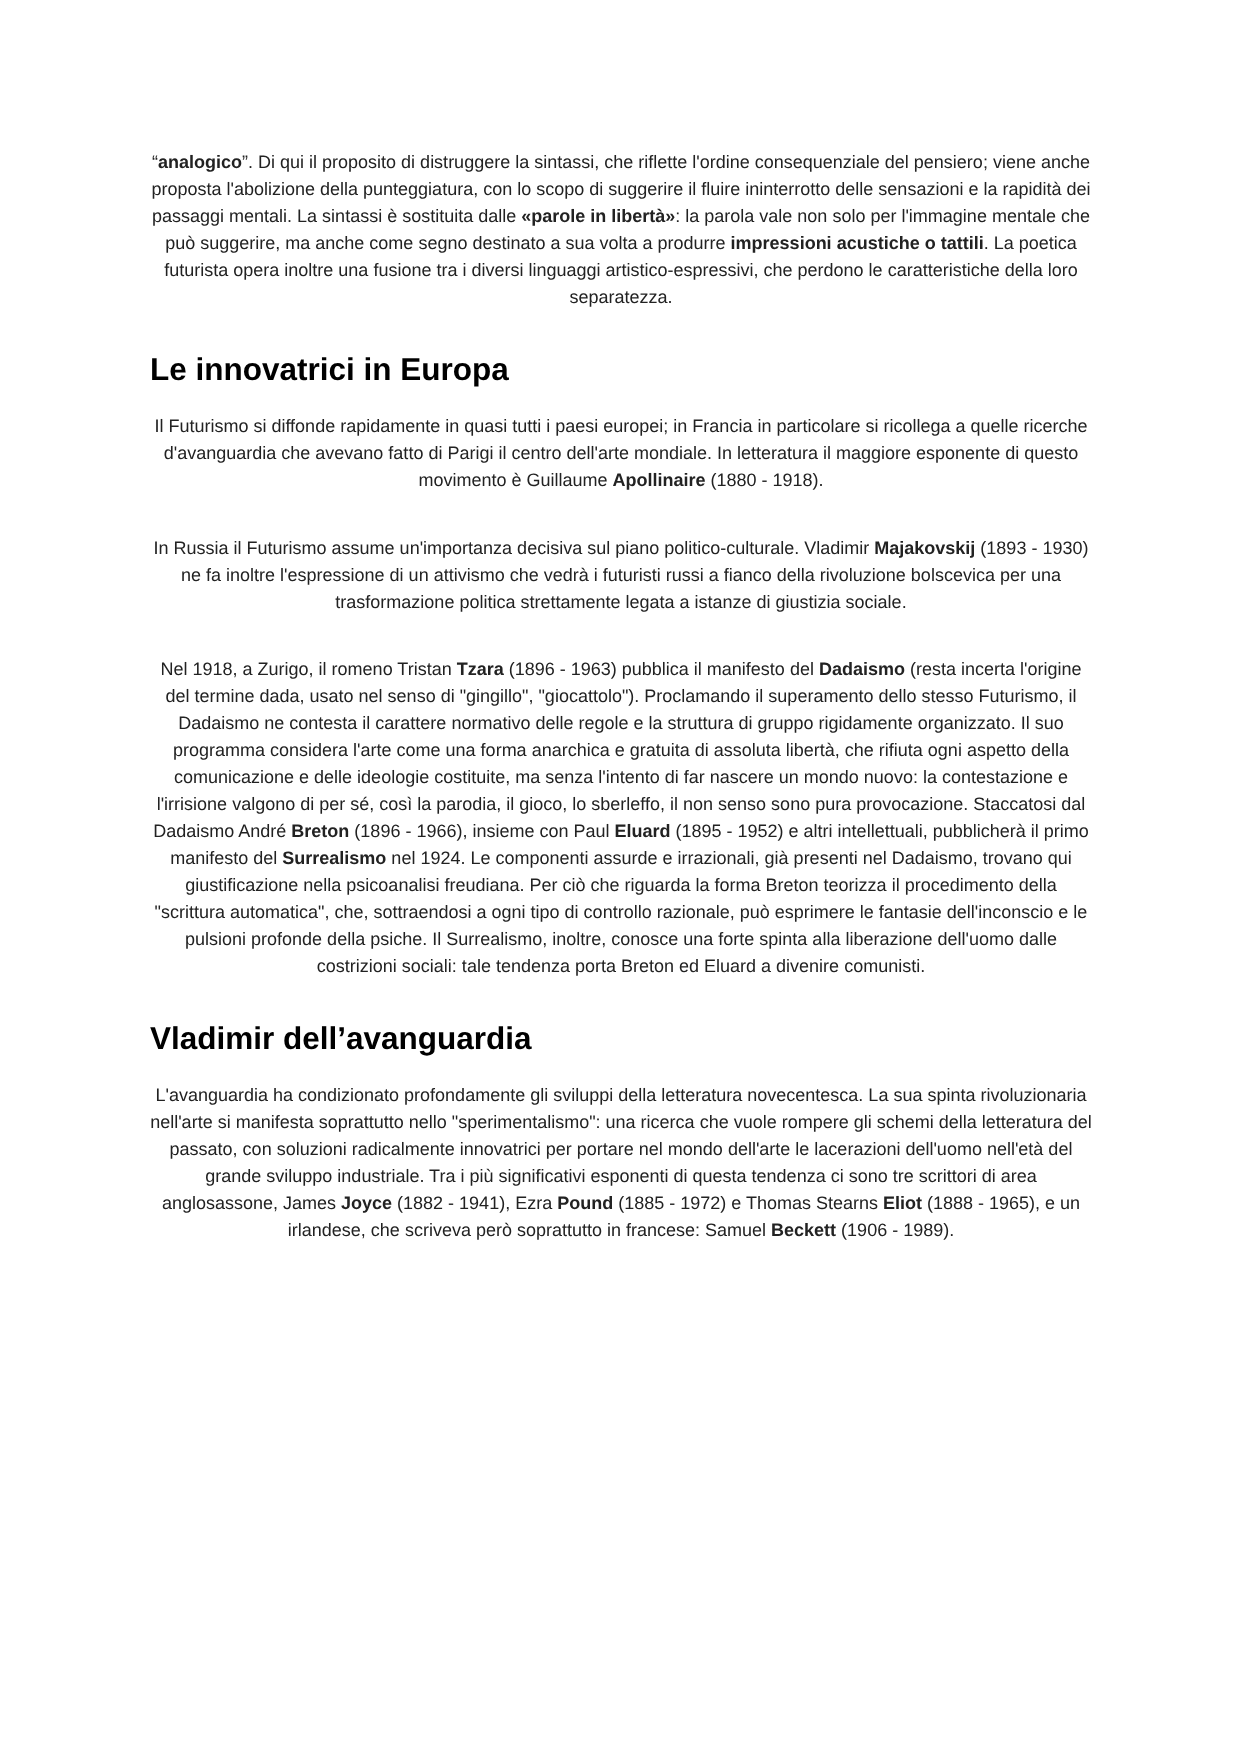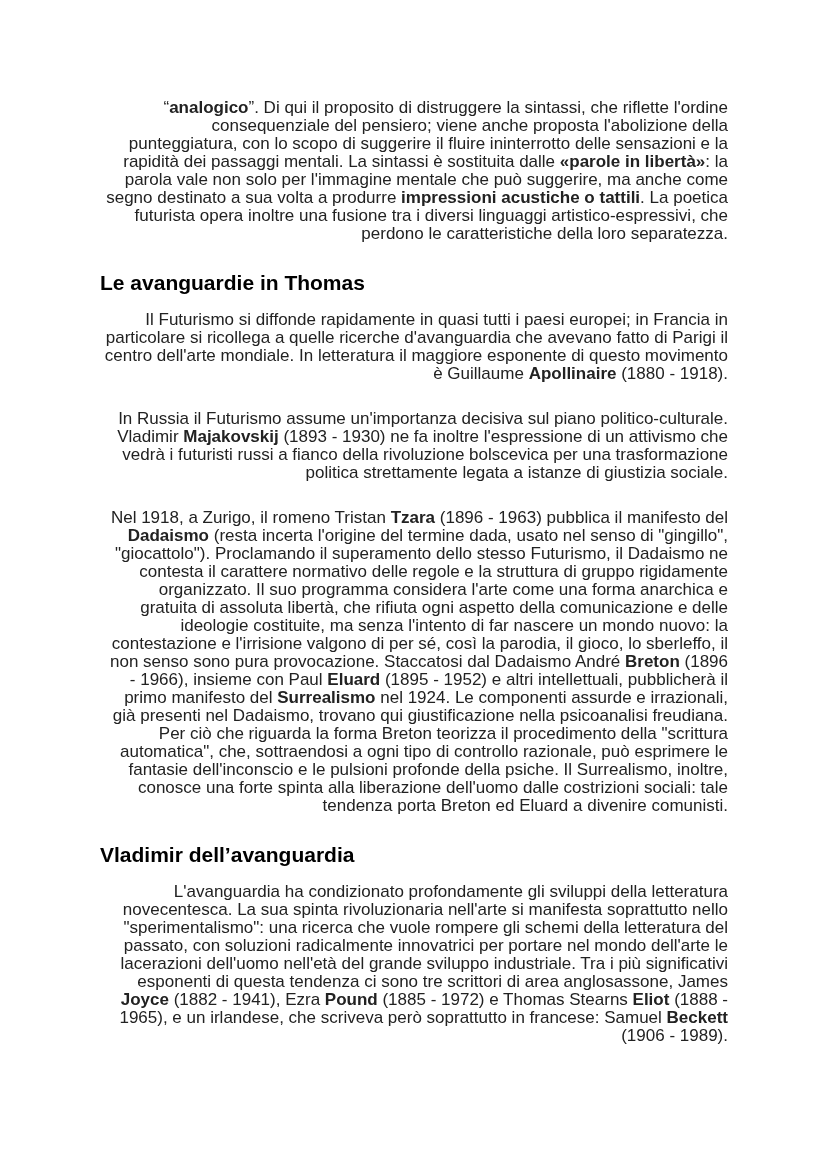--- a/index.html
+++ b/index.html
@@ -19,24 +19,24 @@
     height: 1169px;
     padding: 99px 100px 40px 100px;
     background: var(--page-bg, #ffffff);
     overflow: hidden;
   }
   .doc-body {
     width: 628px;
   }
   .doc-paragraph {
     margin: 0 0 27px 0;
-    font-size: 17px;
+    font-size: 12px;
     line-height: 18px;
     color: var(--text-color, #222222);
-    text-align: right;
+    text-align: center;
     word-spacing: normal;
   }
   .doc-paragraph .bold {
     font-weight: 700;
   }
   .doc-heading {
     margin: 26px 0 15px 0;
     font-size: 21px;
     line-height: 26px;
     font-weight: 700;
@@ -45,20 +45,20 @@
   .doc-body > .doc-paragraph:first-child {
     margin-top: 0;
   }
 </style>
 </head>
 <body>
 
 <div class="page">
   <div class="doc-body">
       <p class="doc-paragraph"><span class="run">“</span><span class="run bold">analogico</span><span class="run">”. Di qui il proposito di distruggere la sintassi, che riflette l'ordine consequenziale del pensiero; viene anche proposta l'abolizione della punteggiatura, con lo scopo di suggerire il fluire ininterrotto delle sensazioni e la rapidità dei passaggi mentali. La sintassi è sostituita dalle </span><span class="run bold">«parole in libertà»</span><span class="run">: la parola vale non solo per l'immagine mentale che può suggerire, ma anche come segno destinato a sua volta a produrre </span><span class="run bold">impressioni acustiche o tattili</span><span class="run">. La poetica futurista opera inoltre una fusione tra i diversi linguaggi artistico-espressivi, che perdono le caratteristiche della loro separatezza.</span></p>
-      <h2 class="doc-heading">Le avanguardie in Thomas</h2>
+      <h2 class="doc-heading">Le innovatrici in Europa</h2>
       <p class="doc-paragraph"><span class="run">Il Futurismo si diffonde rapidamente in quasi tutti i paesi europei; in Francia in particolare si ricollega a quelle ricerche d'avanguardia che avevano fatto di Parigi il centro dell'arte mondiale. In letteratura il maggiore esponente di questo movimento è Guillaume </span><span class="run bold">Apollinaire</span><span class="run"> (1880 - 1918).</span></p>
       <p class="doc-paragraph"><span class="run">In Russia il Futurismo assume un'importanza decisiva sul piano politico-culturale. Vladimir </span><span class="run bold">Majakovskij</span><span class="run"> (1893 - 1930) ne fa inoltre l'espressione di un attivismo che vedrà i futuristi russi a fianco della rivoluzione bolscevica per una trasformazione politica strettamente legata a istanze di giustizia sociale.</span></p>
       <p class="doc-paragraph"><span class="run">Nel 1918, a Zurigo, il romeno Tristan </span><span class="run bold">Tzara</span><span class="run"> (1896 - 1963) pubblica il manifesto del </span><span class="run bold">Dadaismo</span><span class="run"> (resta incerta l'origine del termine dada, usato nel senso di "gingillo", "giocattolo"). Proclamando il superamento dello stesso Futurismo, il Dadaismo ne contesta il carattere normativo delle regole e la struttura di gruppo rigidamente organizzato. Il suo programma considera l'arte come una forma anarchica e gratuita di assoluta libertà, che rifiuta ogni aspetto della comunicazione e delle ideologie costituite, ma senza l'intento di far nascere un mondo nuovo: la contestazione e l'irrisione valgono di per sé, così la parodia, il gioco, lo sberleffo, il non senso sono pura provocazione. Staccatosi dal Dadaismo André </span><span class="run bold">Breton</span><span class="run"> (1896 - 1966), insieme con Paul </span><span class="run bold">Eluard</span><span class="run"> (1895 - 1952) e altri intellettuali, pubblicherà il primo manifesto del </span><span class="run bold">Surrealismo</span><span class="run"> nel 1924. Le componenti assurde e irrazionali, già presenti nel Dadaismo, trovano qui giustificazione nella psicoanalisi freudiana. Per ciò che riguarda la forma Breton teorizza il procedimento della "scrittura automatica", che, sottraendosi a ogni tipo di controllo razionale, può esprimere le fantasie dell'inconscio e le pulsioni profonde della psiche. Il Surrealismo, inoltre, conosce una forte spinta alla liberazione dell'uomo dalle costrizioni sociali: tale tendenza porta Breton ed Eluard a divenire comunisti.</span></p>
       <h2 class="doc-heading">Vladimir dell’avanguardia</h2>
       <p class="doc-paragraph"><span class="run">L'avanguardia ha condizionato profondamente gli sviluppi della letteratura novecentesca. La sua spinta rivoluzionaria nell'arte si manifesta soprattutto nello "sperimentalismo": una ricerca che vuole rompere gli schemi della letteratura del passato, con soluzioni radicalmente innovatrici per portare nel mondo dell'arte le lacerazioni dell'uomo nell'età del grande sviluppo industriale. Tra i più significativi esponenti di questa tendenza ci sono tre scrittori di area anglosassone, James </span><span class="run bold">Joyce</span><span class="run"> (1882 - 1941), Ezra </span><span class="run bold">Pound</span><span class="run"> (1885 - 1972) e Thomas Stearns </span><span class="run bold">Eliot</span><span class="run"> (1888 - 1965), e un irlandese, che scriveva però soprattutto in francese: Samuel </span><span class="run bold">Beckett</span><span class="run"> (1906 - 1989).</span></p>
     </div>
 </div>
 
 </body></html>

